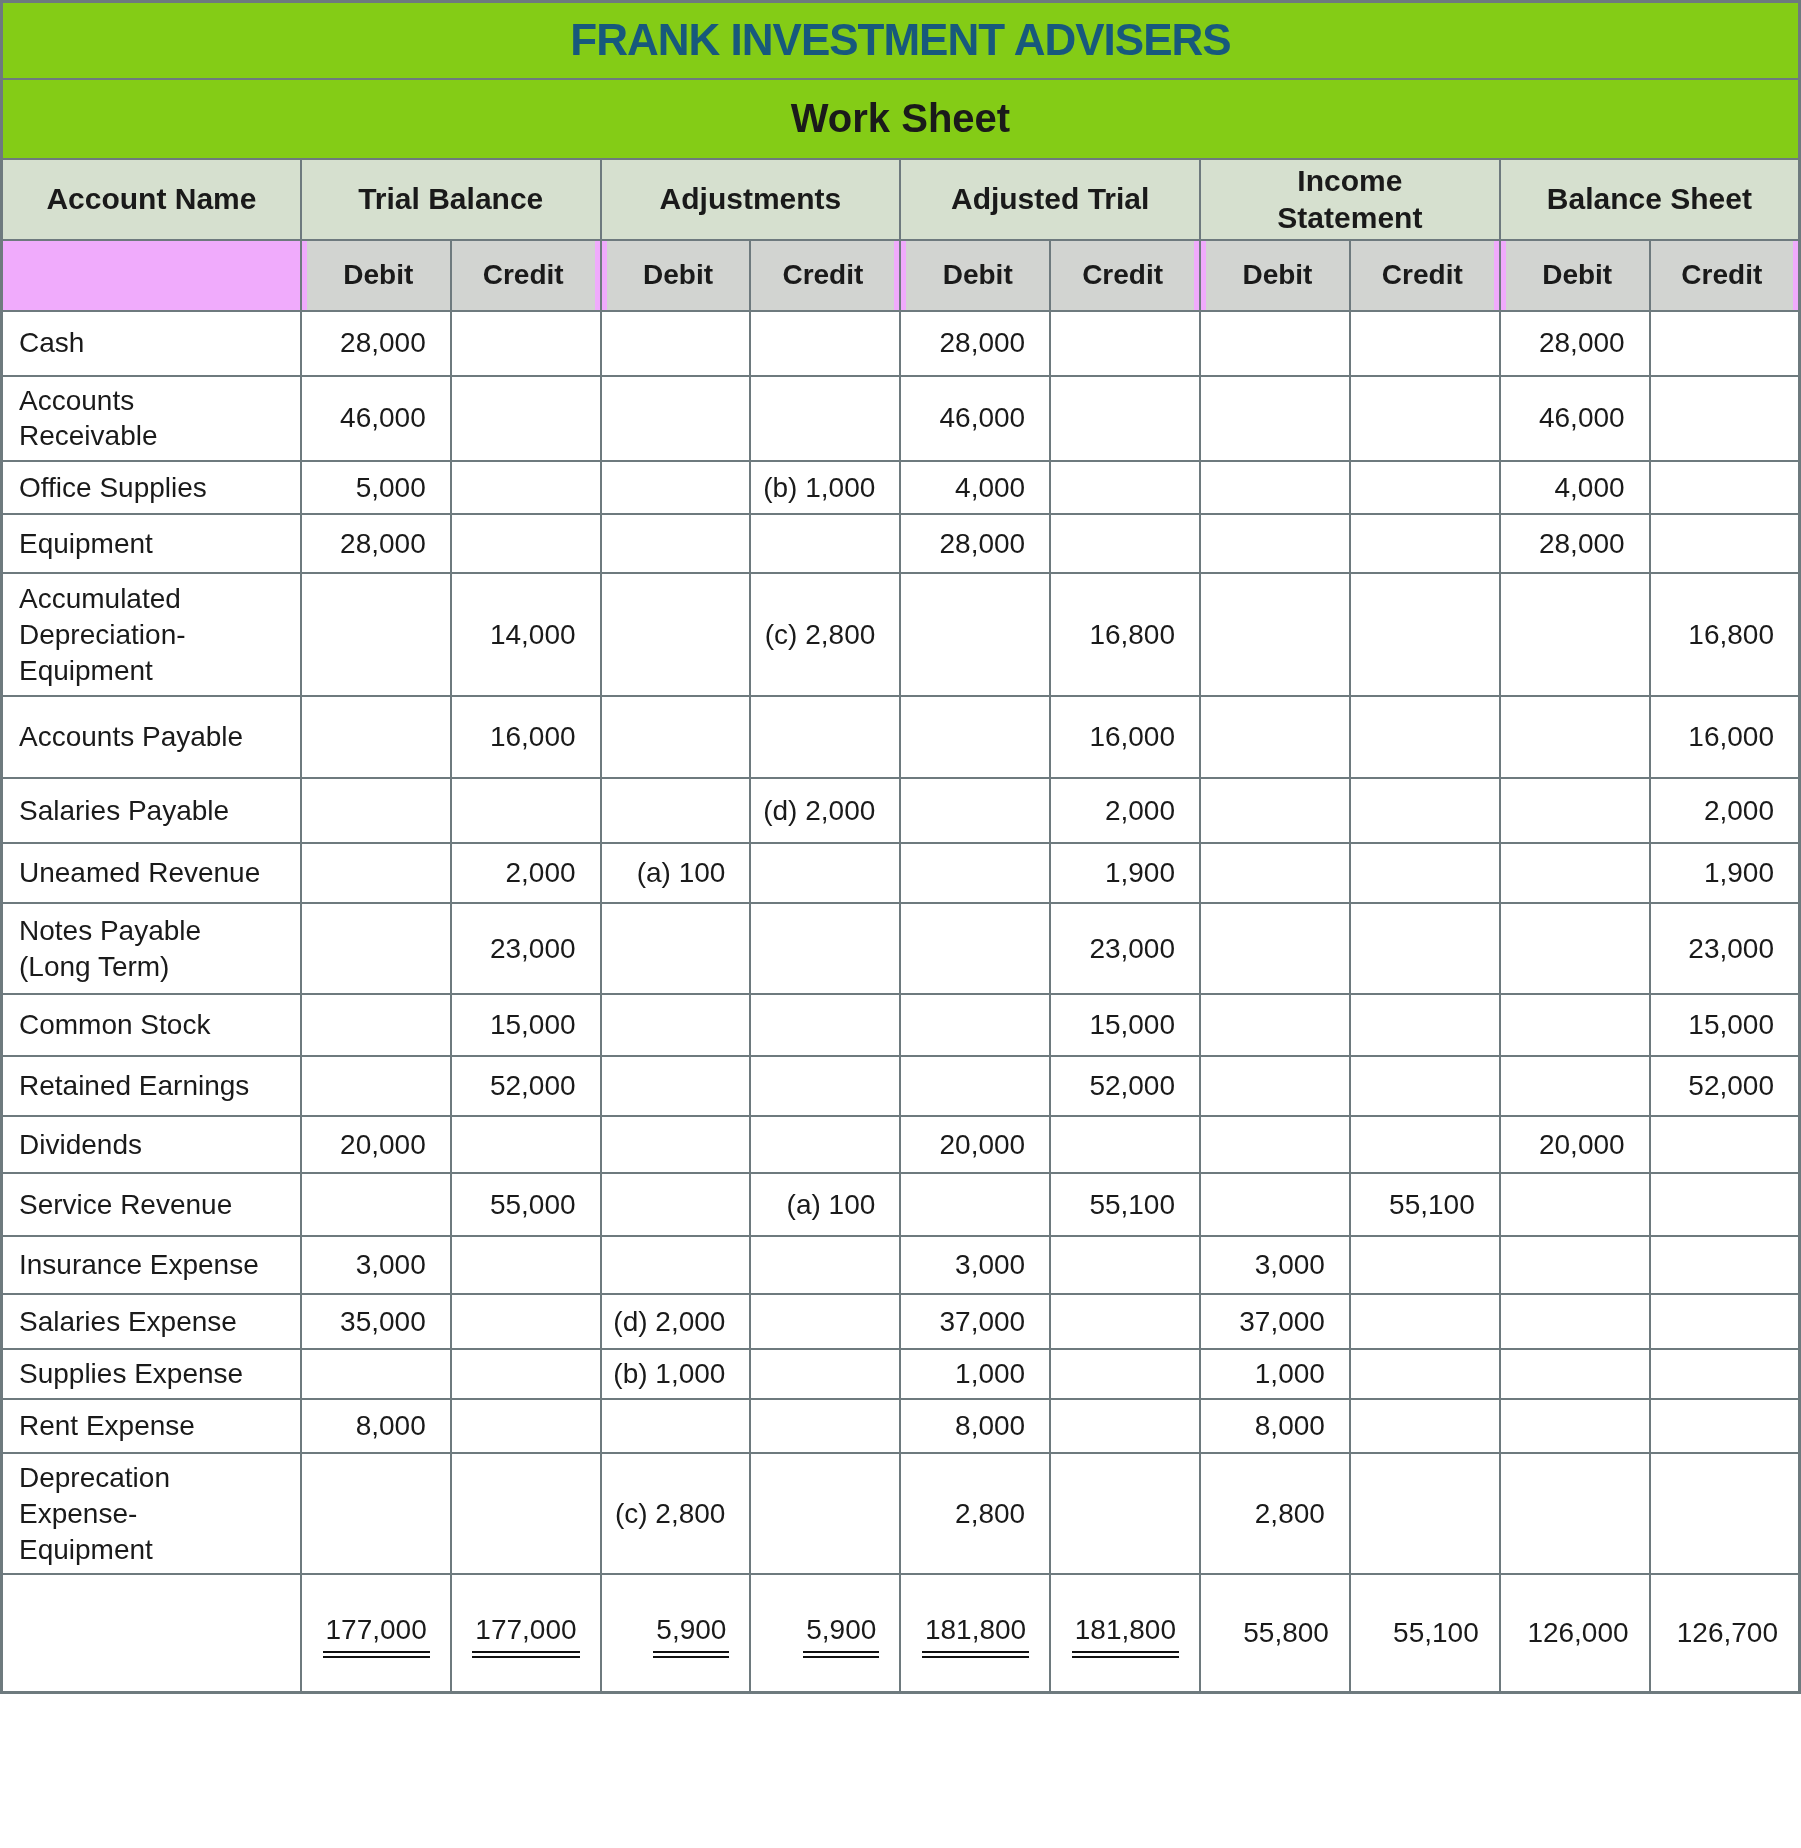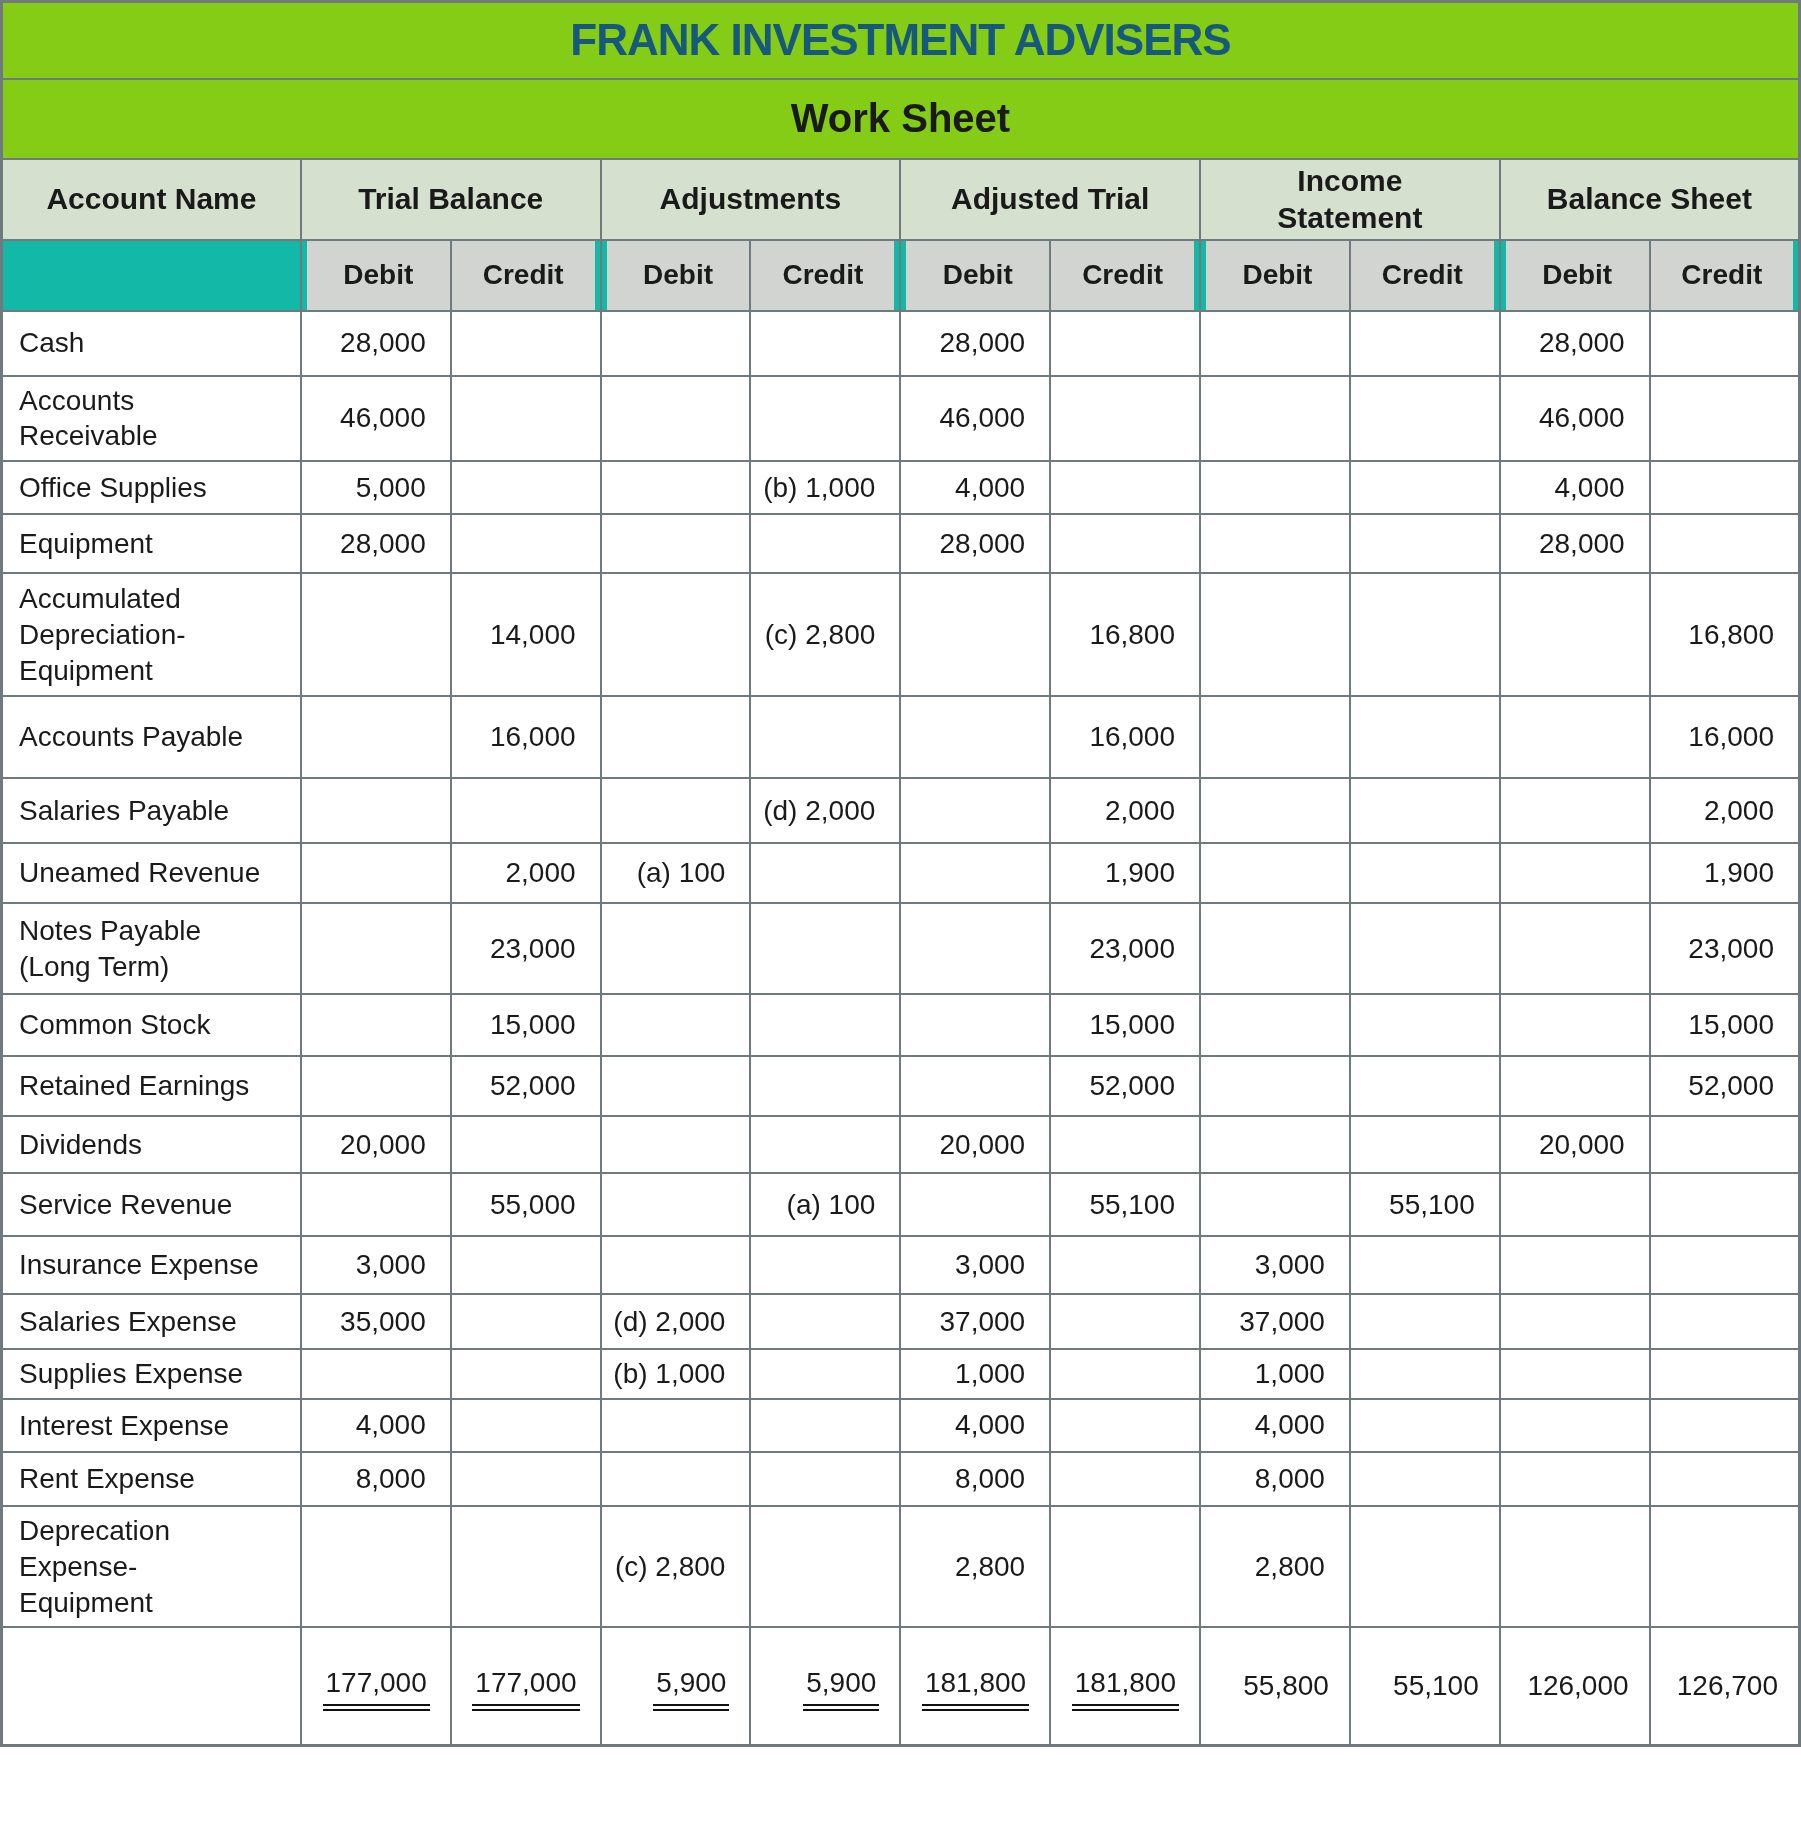--- a/index.html
+++ b/index.html
@@ -22,21 +22,21 @@
   .t2{height:80px;}
   .t2 td{font-size:40px;font-weight:bold;}
   .t3{height:78px;}
   .t3 td{font-size:38px;font-weight:bold;}
   
   .ghead{height:81px;}
   .ghead th{background:var(--green);font-size:30px;font-weight:bold;text-align:center;
             white-space:pre-line;line-height:1.25;}
   
   .shead{height:71px;}
-  .shead td{padding:0;position:relative;background:#14b8a6;}
+  .shead td{padding:0;position:relative;background:#f0abfc;}
   .sbox{position:absolute;top:0;bottom:0;left:0;right:0;background:var(--gray);
         display:flex;align-items:center;justify-content:center;
         font-size:28px;font-weight:bold;}
   .sub-first .sbox{left:5px;}
   .sub-last .sbox{right:5px;}
   
   td.acct{font-size:28px;text-align:left;padding:6px 10px 6px 16px;
           white-space:pre-line;line-height:1.28;}
   td.num{font-size:28px;text-align:right;padding:6px 24px 6px 4px;white-space:nowrap;}
   tr.totals{height:118px;}
@@ -317,33 +317,20 @@
           <td class="num"></td>
           <td class="num">(b) 1,000</td>
           <td class="num"></td>
           <td class="num">1,000</td>
           <td class="num"></td>
           <td class="num">1,000</td>
           <td class="num"></td>
           <td class="num"></td>
           <td class="num"></td>
         </tr>
-        <tr style="height: 53px;">
-          <td class="acct">Interest Expense</td>
-          <td class="num">4,000</td>
-          <td class="num"></td>
-          <td class="num"></td>
-          <td class="num"></td>
-          <td class="num">4,000</td>
-          <td class="num"></td>
-          <td class="num">4,000</td>
-          <td class="num"></td>
-          <td class="num"></td>
-          <td class="num"></td>
-        </tr>
         <tr style="height: 54px;">
           <td class="acct">Rent Expense</td>
           <td class="num">8,000</td>
           <td class="num"></td>
           <td class="num"></td>
           <td class="num"></td>
           <td class="num">8,000</td>
           <td class="num"></td>
           <td class="num">8,000</td>
           <td class="num"></td>

